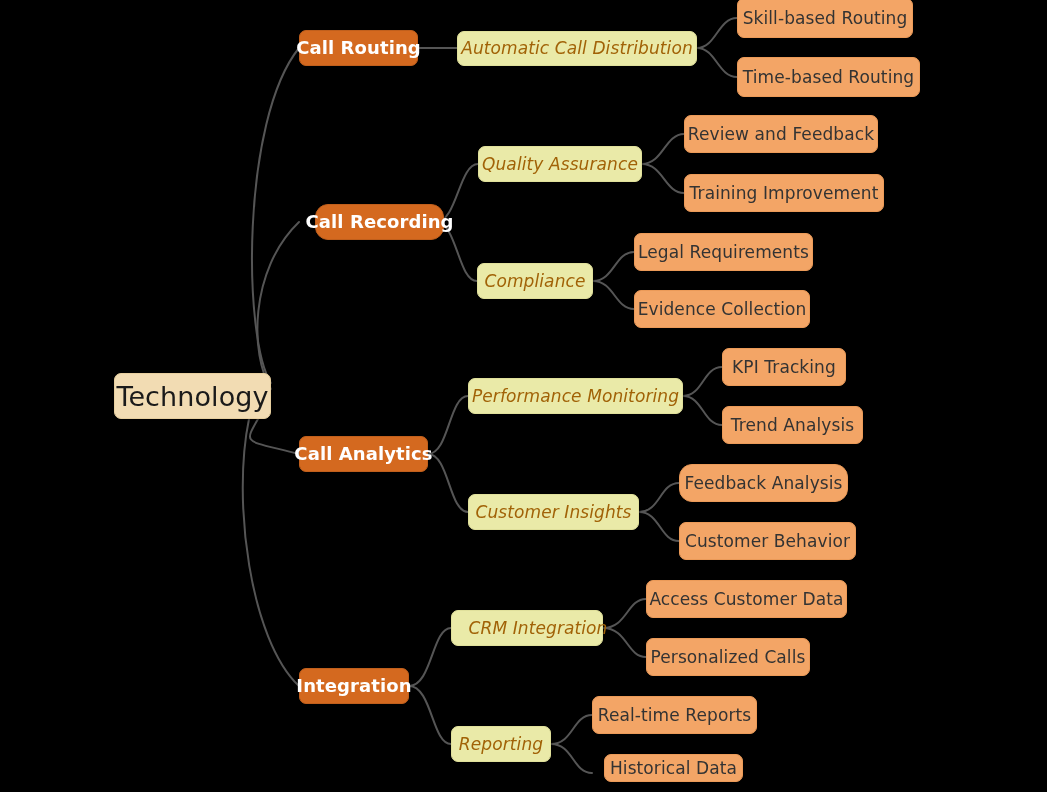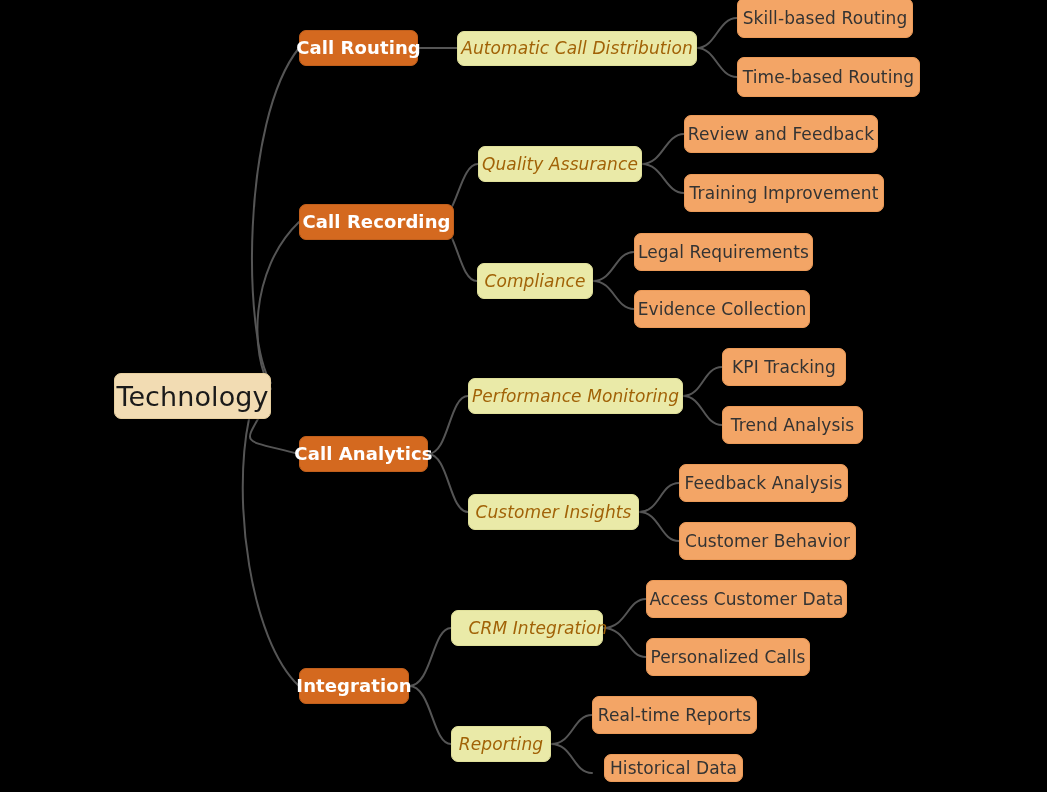--- a/index.html
+++ b/index.html
@@ -110,21 +110,21 @@
       </div>
       <div class="node node-l2" style="left: 457px; top: 31px; width: 240px; height: 35px;">
         <span class="node-label">Automatic Call Distribution</span>
       </div>
       <div class="node node-l3" style="left: 737px; top: -2px; width: 176px; height: 40px;">
         <span class="node-label">Skill-based Routing</span>
       </div>
       <div class="node node-l3" style="left: 737px; top: 57px; width: 183px; height: 40px;">
         <span class="node-label">Time-based Routing</span>
       </div>
-      <div class="node node-l1" style="left: 299px; top: 204px; width: 155px; height: 36px;">
+      <div class="node node-l1" style="left: 315px; top: 204px; width: 129px; height: 36px; border-radius: 13px;">
         <span class="node-label">Call Recording</span>
       </div>
       <div class="node node-l2" style="left: 478px; top: 146px; width: 164px; height: 36px;">
         <span class="node-label">Quality Assurance</span>
       </div>
       <div class="node node-l3" style="left: 684px; top: 115px; width: 194px; height: 38px;">
         <span class="node-label">Review and Feedback</span>
       </div>
       <div class="node node-l3" style="left: 684px; top: 174px; width: 200px; height: 38px;">
         <span class="node-label">Training Improvement</span>
@@ -146,21 +146,21 @@
       </div>
       <div class="node node-l3" style="left: 722px; top: 348px; width: 124px; height: 38px;">
         <span class="node-label">KPI Tracking</span>
       </div>
       <div class="node node-l3" style="left: 722px; top: 406px; width: 141px; height: 38px;">
         <span class="node-label">Trend Analysis</span>
       </div>
       <div class="node node-l2" style="left: 468px; top: 494px; width: 171px; height: 36px;">
         <span class="node-label">Customer Insights</span>
       </div>
-      <div class="node node-l3" style="left: 679px; top: 464px; width: 169px; height: 38px;">
+      <div class="node node-l3" style="left: 679px; top: 464px; width: 169px; height: 38px; border-radius: 13px;">
         <span class="node-label">Feedback Analysis</span>
       </div>
       <div class="node node-l3" style="left: 679px; top: 522px; width: 177px; height: 38px;">
         <span class="node-label">Customer Behavior</span>
       </div>
       <div class="node node-l1" style="left: 299px; top: 668px; width: 110px; height: 36px;">
         <span class="node-label">Integration</span>
       </div>
       <div class="node node-l2" style="left: 451px; top: 610px; width: 152px; height: 36px; padding-left: 22px;">
         <span class="node-label">CRM Integration</span>

